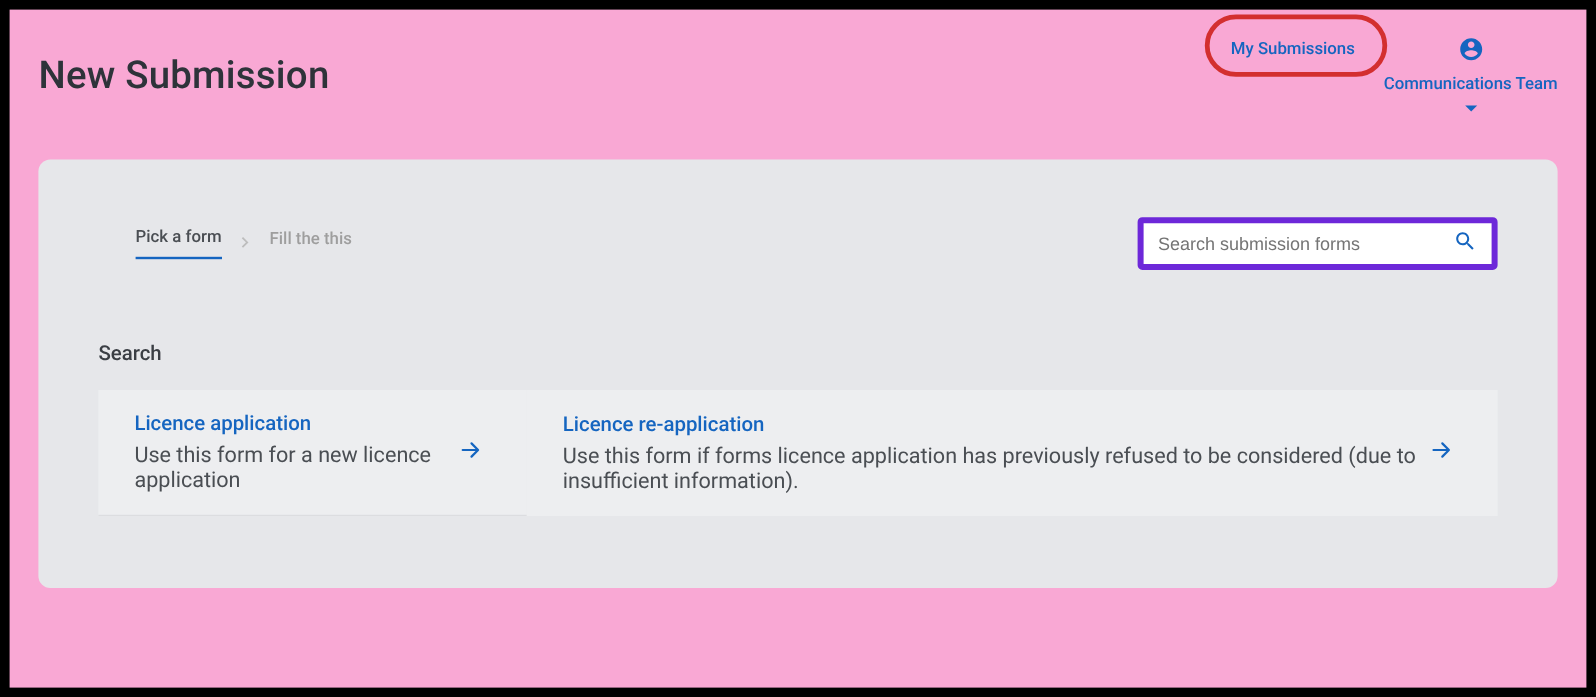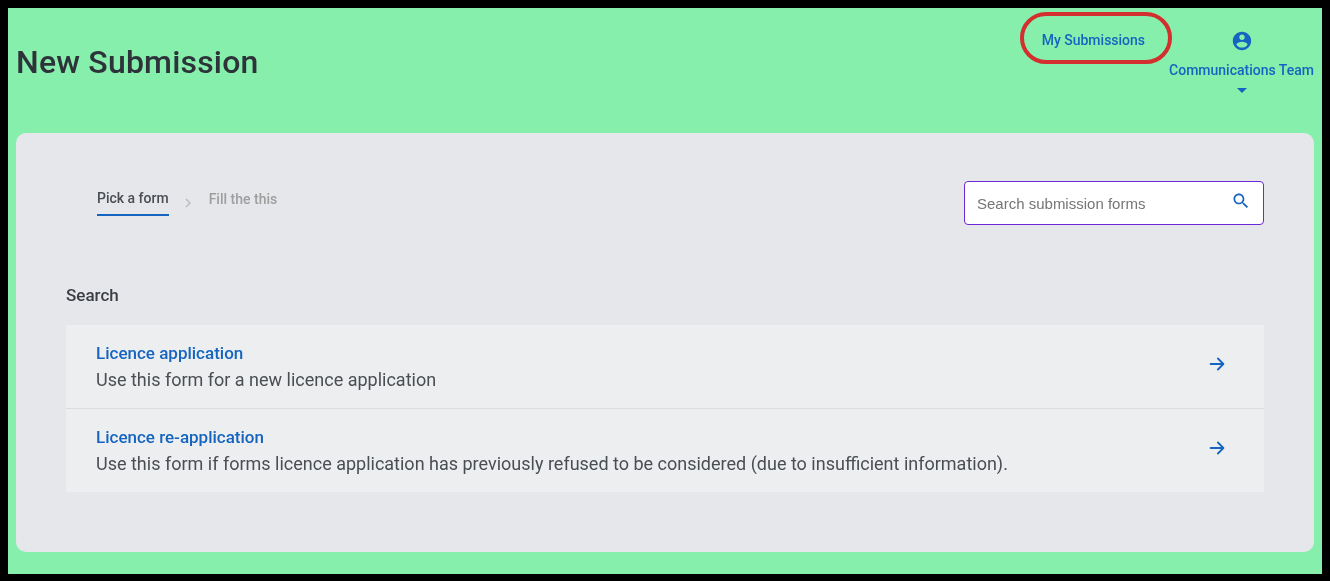--- a/index.html
+++ b/index.html
@@ -6,24 +6,24 @@
       margin: 0;
       padding: 0;
       box-sizing: border-box;
     }
     body {
       font-family: 'Roboto', 'Segoe UI', Arial, sans-serif;
       background: #000;
       padding: 8px;
     }
     .app {
-      background: #86efac;
+      background: #f9a8d4;
       width: 100%;
       min-height: 565px;
-      padding: 22px 8px;
+      padding: 22px 24px;
     }
     .header {
       display: flex;
       align-items: center;
       justify-content: space-between;
       margin-bottom: 40px;
     }
     .page-title {
       font-size: 32px;
       font-weight: 500;
@@ -106,21 +106,21 @@
       border-bottom: 2px solid #1565c0;
     }
     .breadcrumb-chevron {
       color: #bdbdbd;
       font-size: 14px;
     }
     .search-box {
       display: flex;
       align-items: center;
       background: #fff;
-      border: 1px solid #6d28d9;
+      border: 5px solid #6d28d9;
       border-radius: 4px;
       padding: 0 12px;
       width: 300px;
       height: 44px;
       gap: 15px;
     }
     .search-input {
       border: none;
       outline: none;
       flex: 1;
@@ -135,21 +135,21 @@
       color: #1565c0;
     }
     .section-title {
       font-size: 17px;
       font-weight: 500;
       color: #3a3e44;
       margin-bottom: 20px;
     }
     .form-list {
       display: flex;
-      flex-direction: column;
+      flex-direction: row;
     }
     .form-item {
       background: #edeef0;
       padding: 18px 28px 18px 30px;
       display: flex;
       align-items: center;
       justify-content: space-between;
       cursor: pointer;
     }
     .form-item:not(:last-child) {

